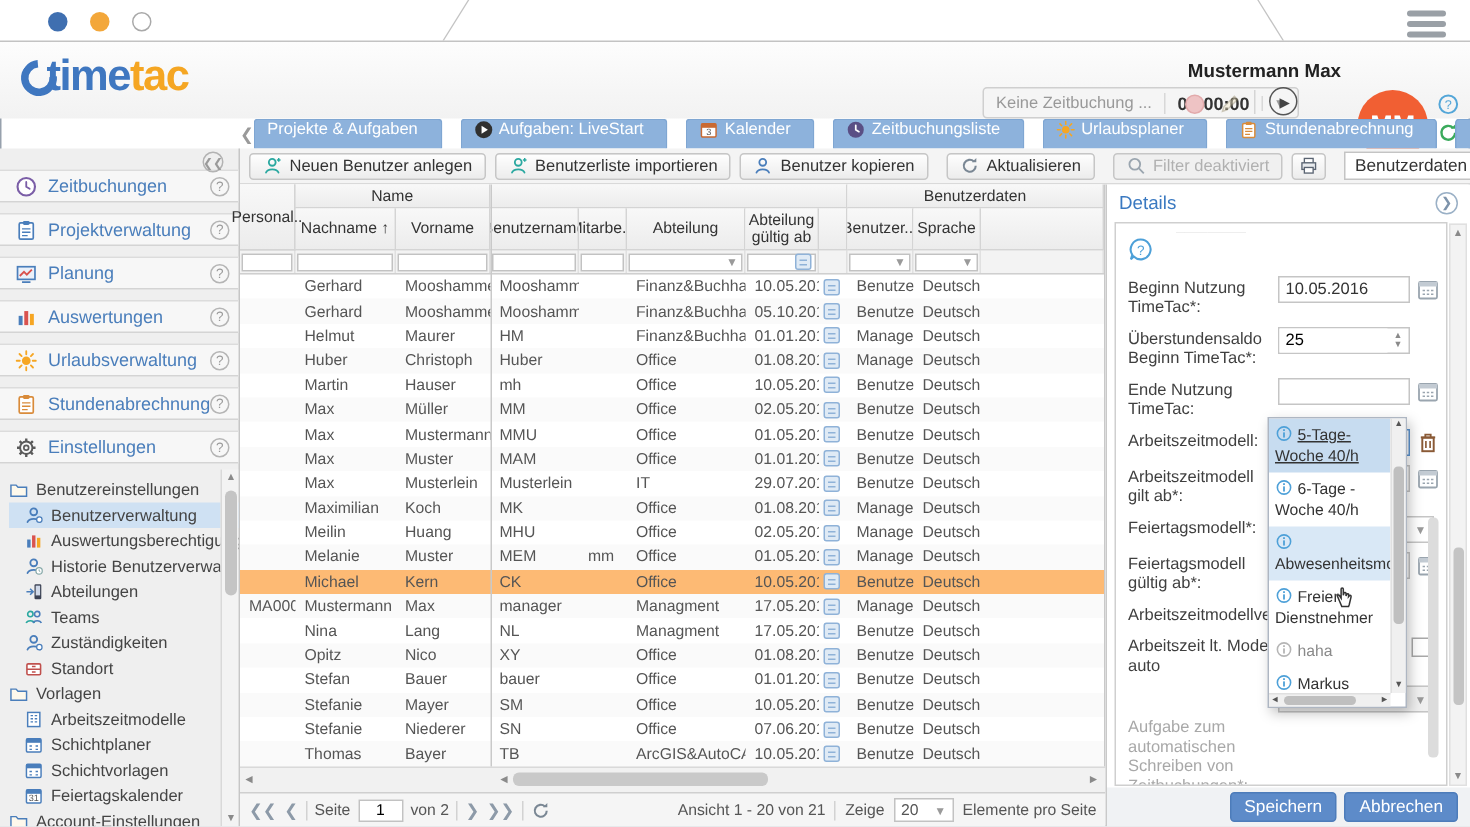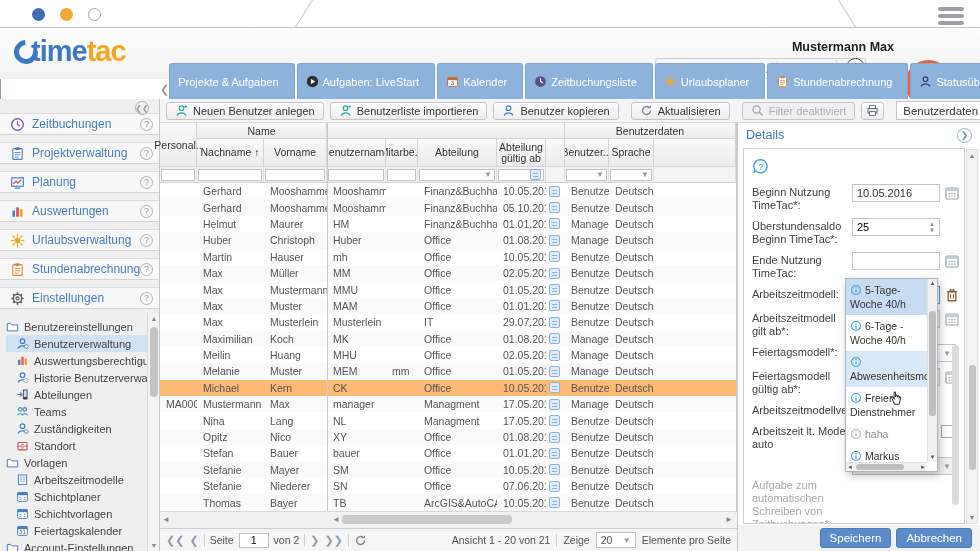--- a/index.html
+++ b/index.html
@@ -33,21 +33,21 @@
   #rec-dot { left:790px; width:13px; height:13px; top:35px; border-radius:50%; background:#eec3c4; border:1px solid #e2aaab; }
   #pencil-ic { left:812px; opacity:.45; }
   #hd-sep { position:absolute; left:836px; top:32px; width:1px; height:16px; background:#d5d5d5; }
   #play-ring { position:absolute; left:846px; top:30px; width:19px; height:19px; border:1.6px solid #555; border-radius:50%; display:flex; align-items:center; justify-content:center; color:#444; font-size:9px; padding-left:2px; }
   #avatar { position:absolute; left:905px; top:32px; width:47px; height:47px; border-radius:50%; background:#f15f33; color:#fff; font-size:18px; font-weight:bold; display:flex; align-items:center; justify-content:center; }
   .rail-ic { position:absolute; left:958px; width:15px; height:15px; }
 
   
   #tabsbar { position:absolute; left:160px; top:79px; right:3px; height:20px; display:flex; align-items:flex-end; }
   #tab-scroll-left { width:12px; height:19px; color:#9a9a9a; font-size:11px; display:flex; align-items:center; justify-content:center; }
-  .tab { height:36px; display:flex; align-items:center; gap:4px; background:#8db2dc; color:#fff; font-size:11px; padding:0 8px; margin-right:2px; border-radius:3px 3px 0 0; border:1px solid #7fa6d2; border-bottom:none; white-space:nowrap; cursor:pointer; }
+  .tab { height:20px; display:flex; gap:4px; background:#8db2dc; color:#fff; font-size:11px; padding:0 8px; margin-right:12px; border-radius:3px 3px 0 0; border:1px solid #7fa6d2; border-bottom:none; white-space:nowrap; cursor:pointer; }
   .tab .js-icon { width:13px; height:13px; display:inline-block; }
   .tab .js-icon svg { width:13px; height:13px; display:block; }
   .tab .x { color:#9a9a9a; font-size:11px; margin-left:3px; margin-top:-6px; }
 
   
   #sidebar { position:absolute; left:0; top:99px; width:160px; height:452px; background:#efefef; border-right:1px solid #c6c6c6; overflow:hidden; }
   #collapse-btn { position:absolute; right:10px; top:2px; width:14px; height:14px; border:1px solid #b3b3b3; border-radius:50%; color:#9a9a9a; font-size:8px; display:flex; align-items:center; justify-content:center; }
   #accordion { margin-top:14px; }
   .acc-item { height:22px; margin:0 0 7px 0; background:#f7f7f7; border-top:1px solid #dcdcdc; border-bottom:1px solid #d4d4d4; display:flex; align-items:center; padding:0 6px 0 10px; cursor:pointer; }
   .acc-item .js-icon { width:15px; height:15px; margin-right:7px; }
@@ -141,21 +141,21 @@
   #dt-scroll .ar { position:absolute; left:0; width:10px; height:11px; color:#8a8a8a; font-size:7px; text-align:center; line-height:11px; }
   #dt-scroll .thumb { position:absolute; left:2px; width:7px; background:#c4c4c4; border-radius:3px; top:215px; height:105px; }
   #inner-bar { position:absolute; left:214px; top:222px; width:7px; height:160px; background:#dcdcdc; border-radius:3px; }
 
   
   #dropdown { position:absolute; left:845px; top:278px; width:93px; height:194px; background:#fff; border:1px solid #aeb6c2; box-shadow:2px 3px 8px rgba(0,0,0,.25); z-index:50; }
   #dd-items { position:absolute; left:0; top:0; right:10px; bottom:9px; overflow:hidden; }
   .dd-item { padding:4px 2px 4px 4px; font-size:10.5px; color:#333; line-height:14px; cursor:pointer; }
   .dd-item .js-icon { width:12px; height:12px; display:inline-block; vertical-align:-2px; margin-right:3px; }
   .dd-item .js-icon svg { width:12px; height:12px; }
-  .dd-item.selected { background:#c7dcf0; }
+  .dd-item.selected { background:#c7dcf0;text-decoration:underline; }
   .dd-item.hover { background:#d9e8f6; }
   .dd-item.dim { color:#8a8a8a; }
   #dd-vscroll { position:absolute; right:0; top:0; width:10px; bottom:9px; background:#f0f0f0; border-left:1px solid #e0e0e0; }
   #dd-vscroll .ar { position:absolute; left:0; width:9px; height:9px; color:#555; font-size:6px; text-align:center; line-height:9px; }
   #dd-vscroll .thumb { position:absolute; left:1px; width:7px; top:32px; height:105px; background:#bfbfbf; border-radius:3px; }
   #dd-hscroll { position:absolute; left:0; right:10px; bottom:0; height:9px; background:#f0f0f0; border-top:1px solid #e0e0e0; }
   #dd-hscroll .ar { position:absolute; top:0; color:#555; font-size:6px; line-height:9px; }
   #dd-hscroll .thumb { position:absolute; left:10px; width:48px; top:1px; height:6px; background:#bfbfbf; border-radius:3px; }
   #cursor { position:absolute; left:888px; top:388px; width:18px; height:18px; z-index:60; }
   #cursor svg { width:18px; height:18px; }

